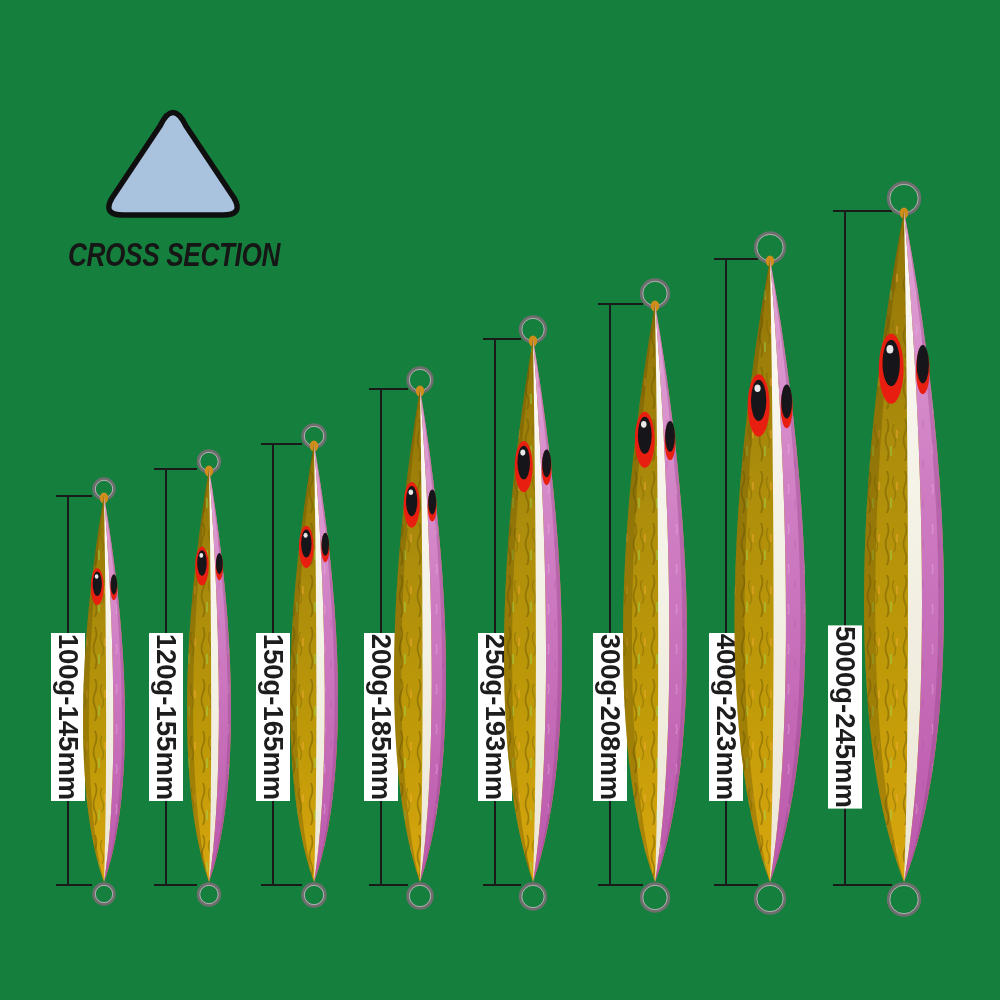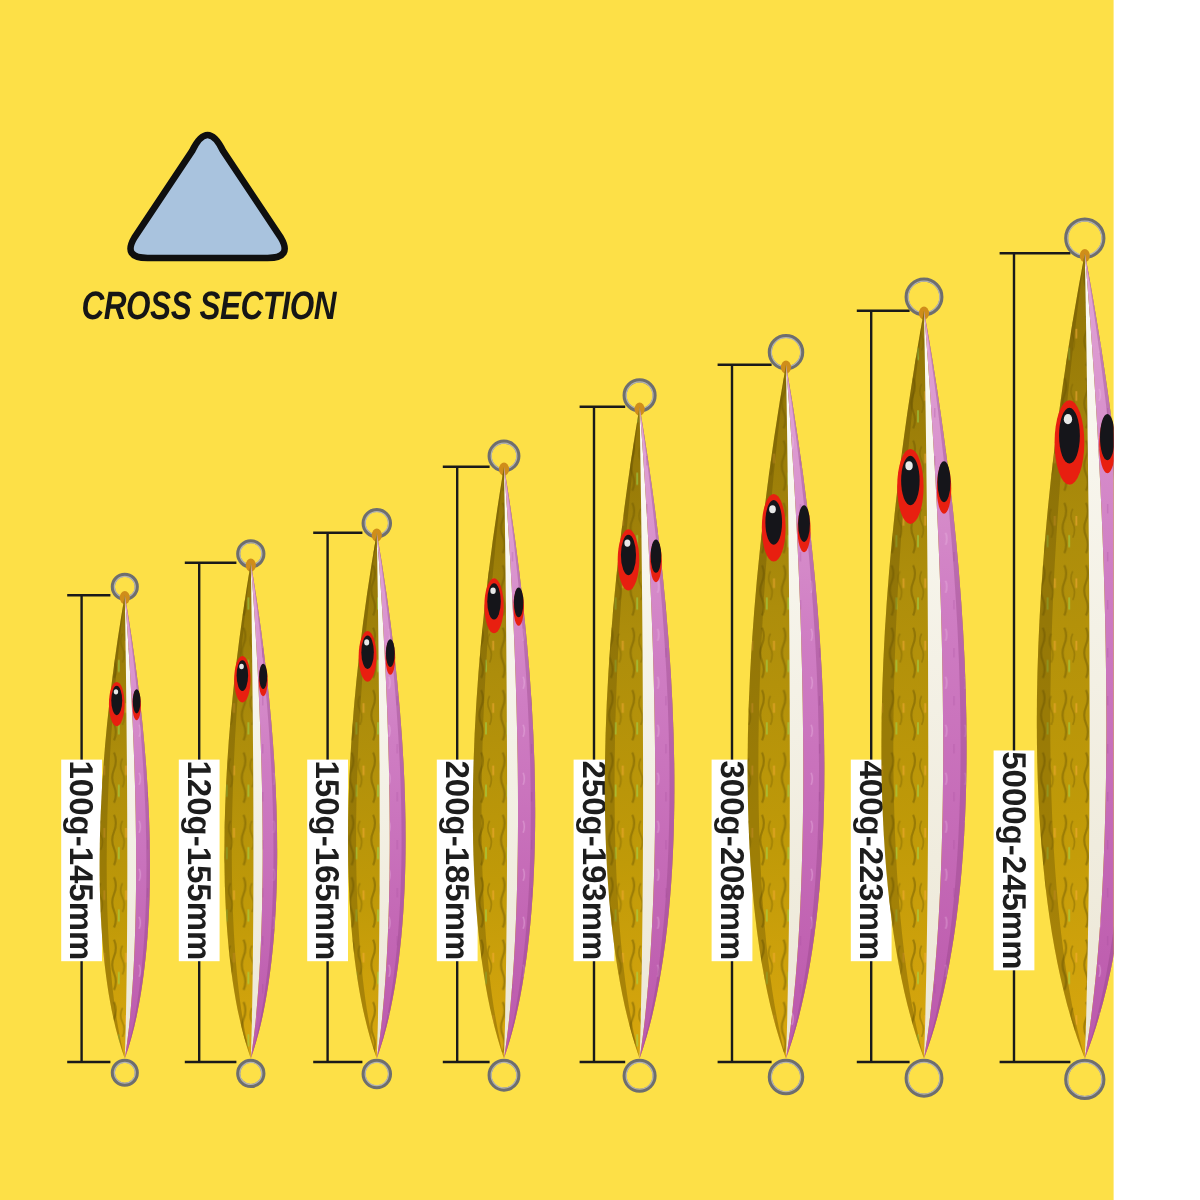--- a/index.html
+++ b/index.html
@@ -1,19 +1,19 @@
 <!DOCTYPE html>
 <html><head>
 <meta charset="utf-8">
 <style>
   html,body{margin:0;padding:0;background:#ffffff;}
   .canvas{
     position:relative;
-    width:928px;height:1000px;
-    background:#fde047;
+    width:1000px;height:1000px;
+    background:#15803d;
     overflow:hidden;
     font-family:"Liberation Sans",sans-serif;
   }
   svg text{ font-family:"Liberation Sans",sans-serif; }
   .cross-label{ font-weight:bold; font-style:italic; fill:#161616; }
   .size-label{ font-weight:bold; fill:#1d1d1d; }
 </style>
 </head>
 <body>
 

